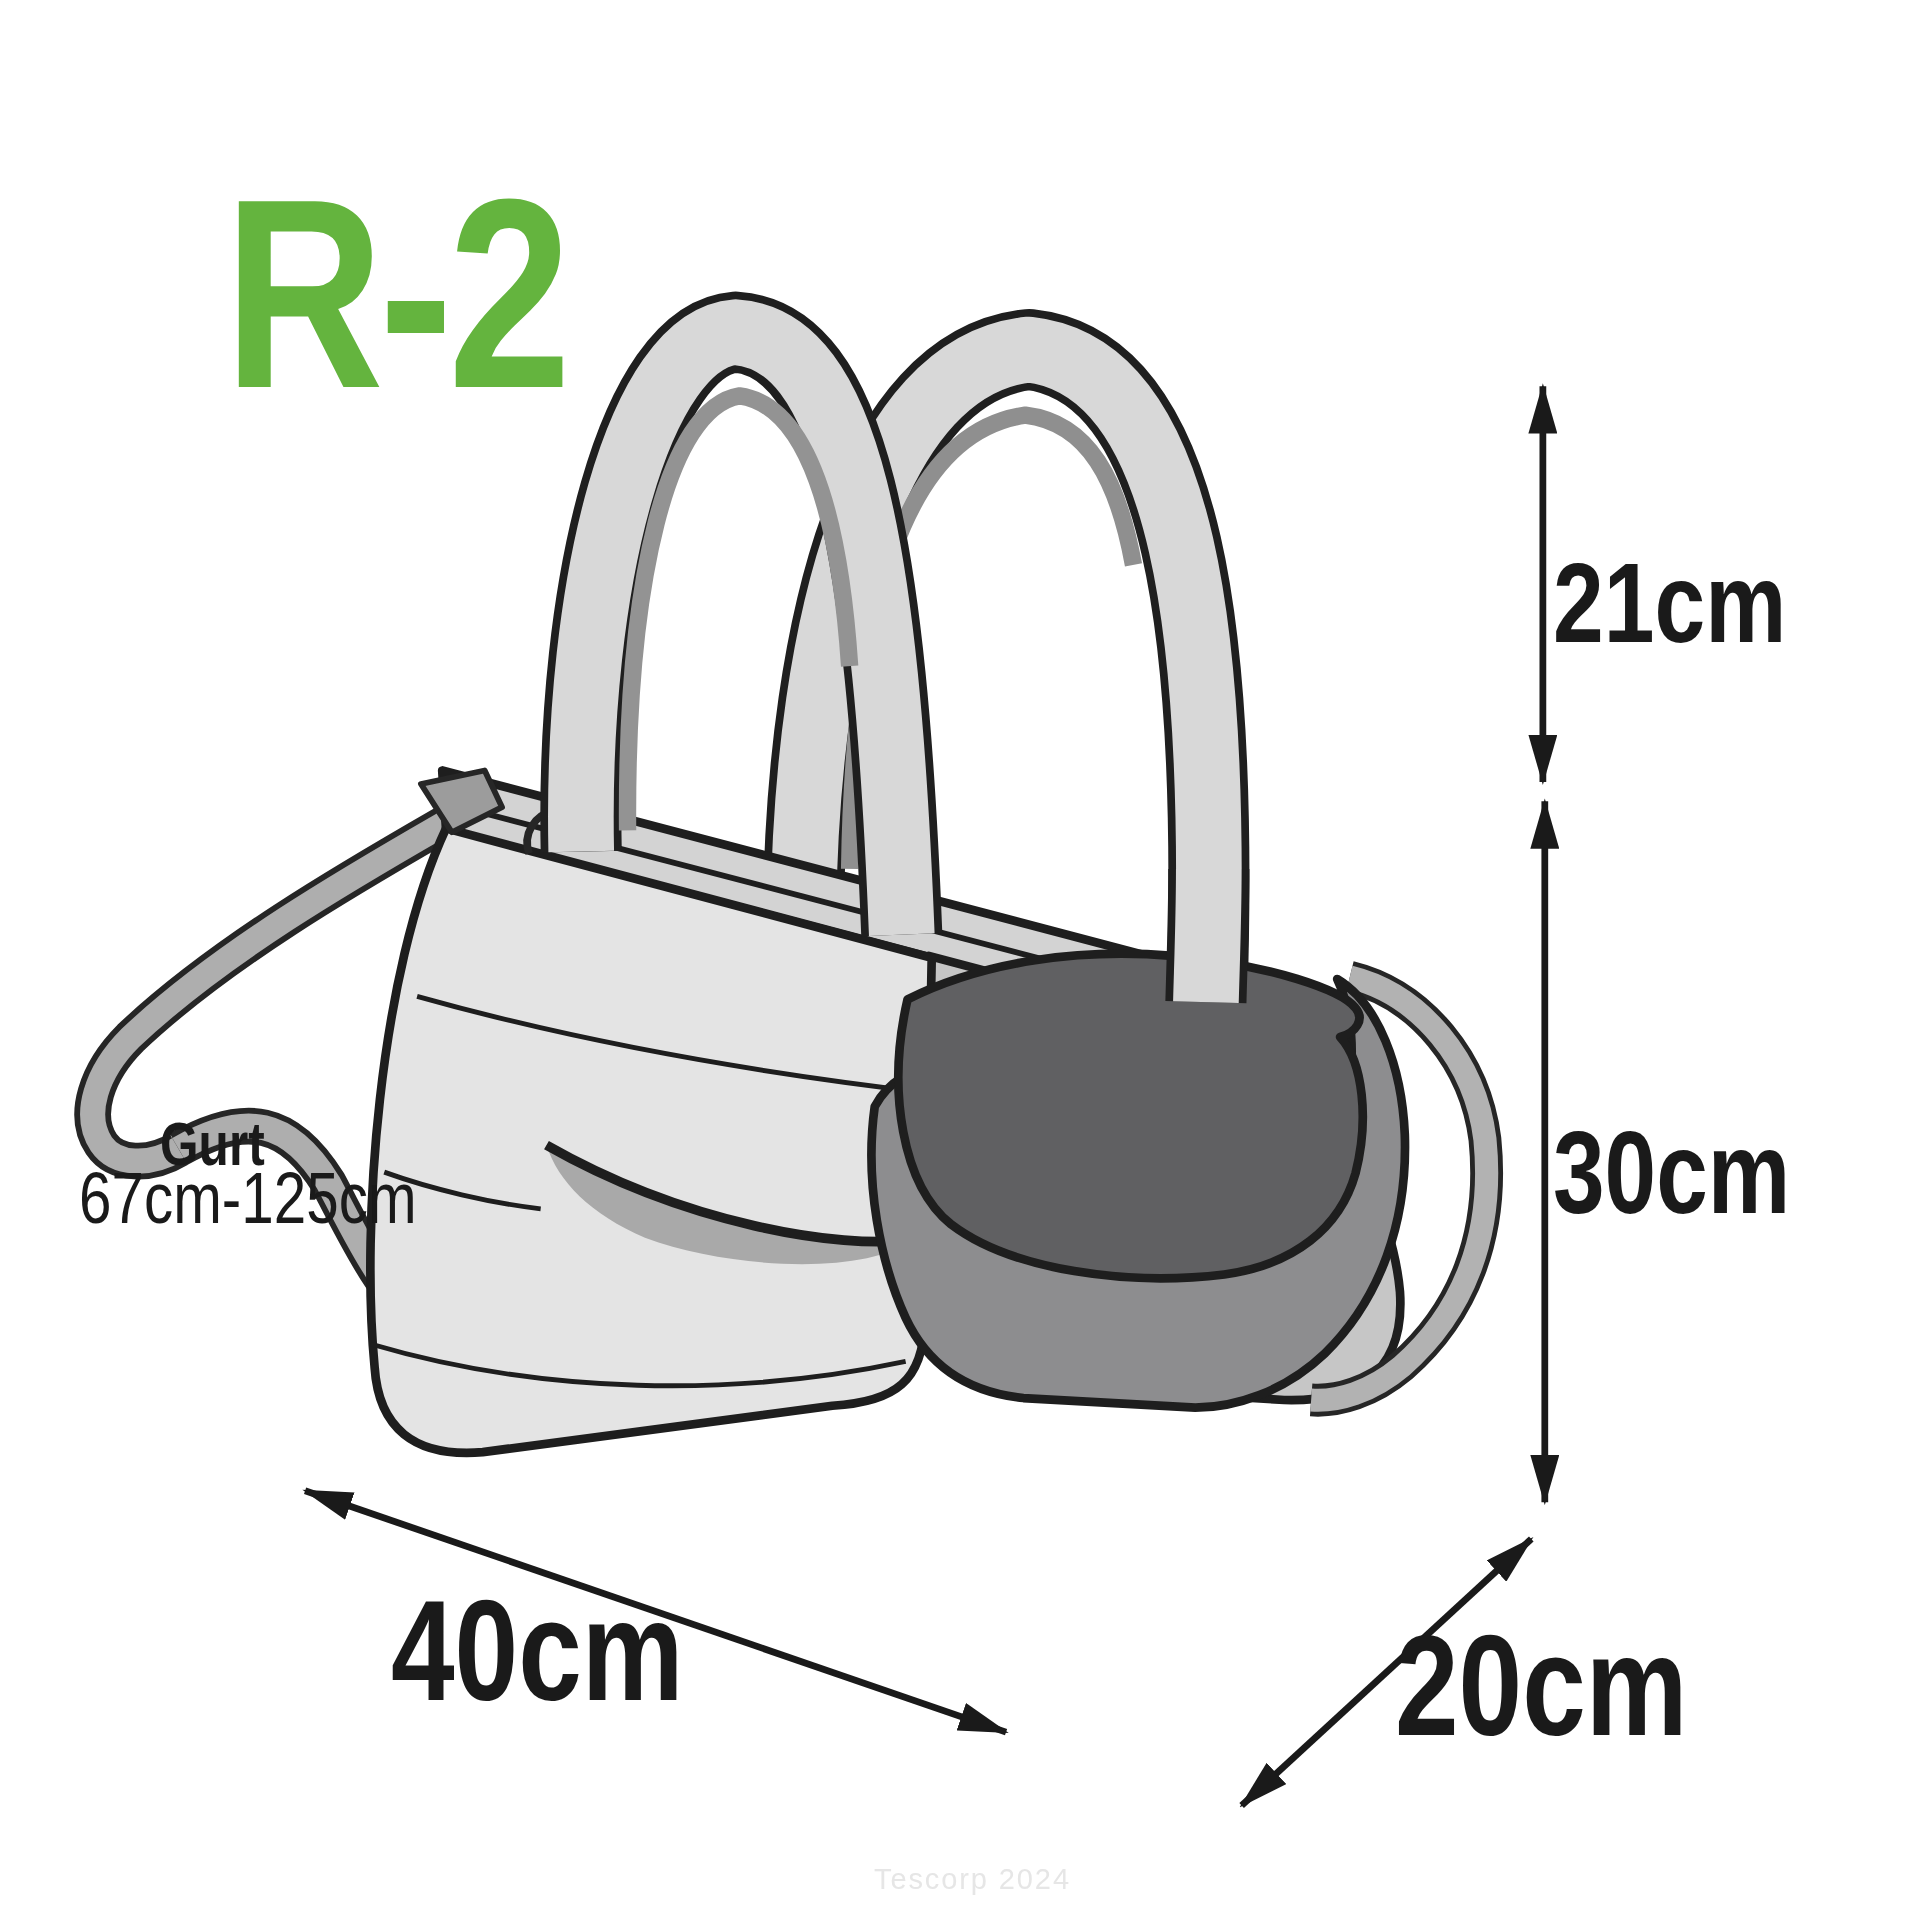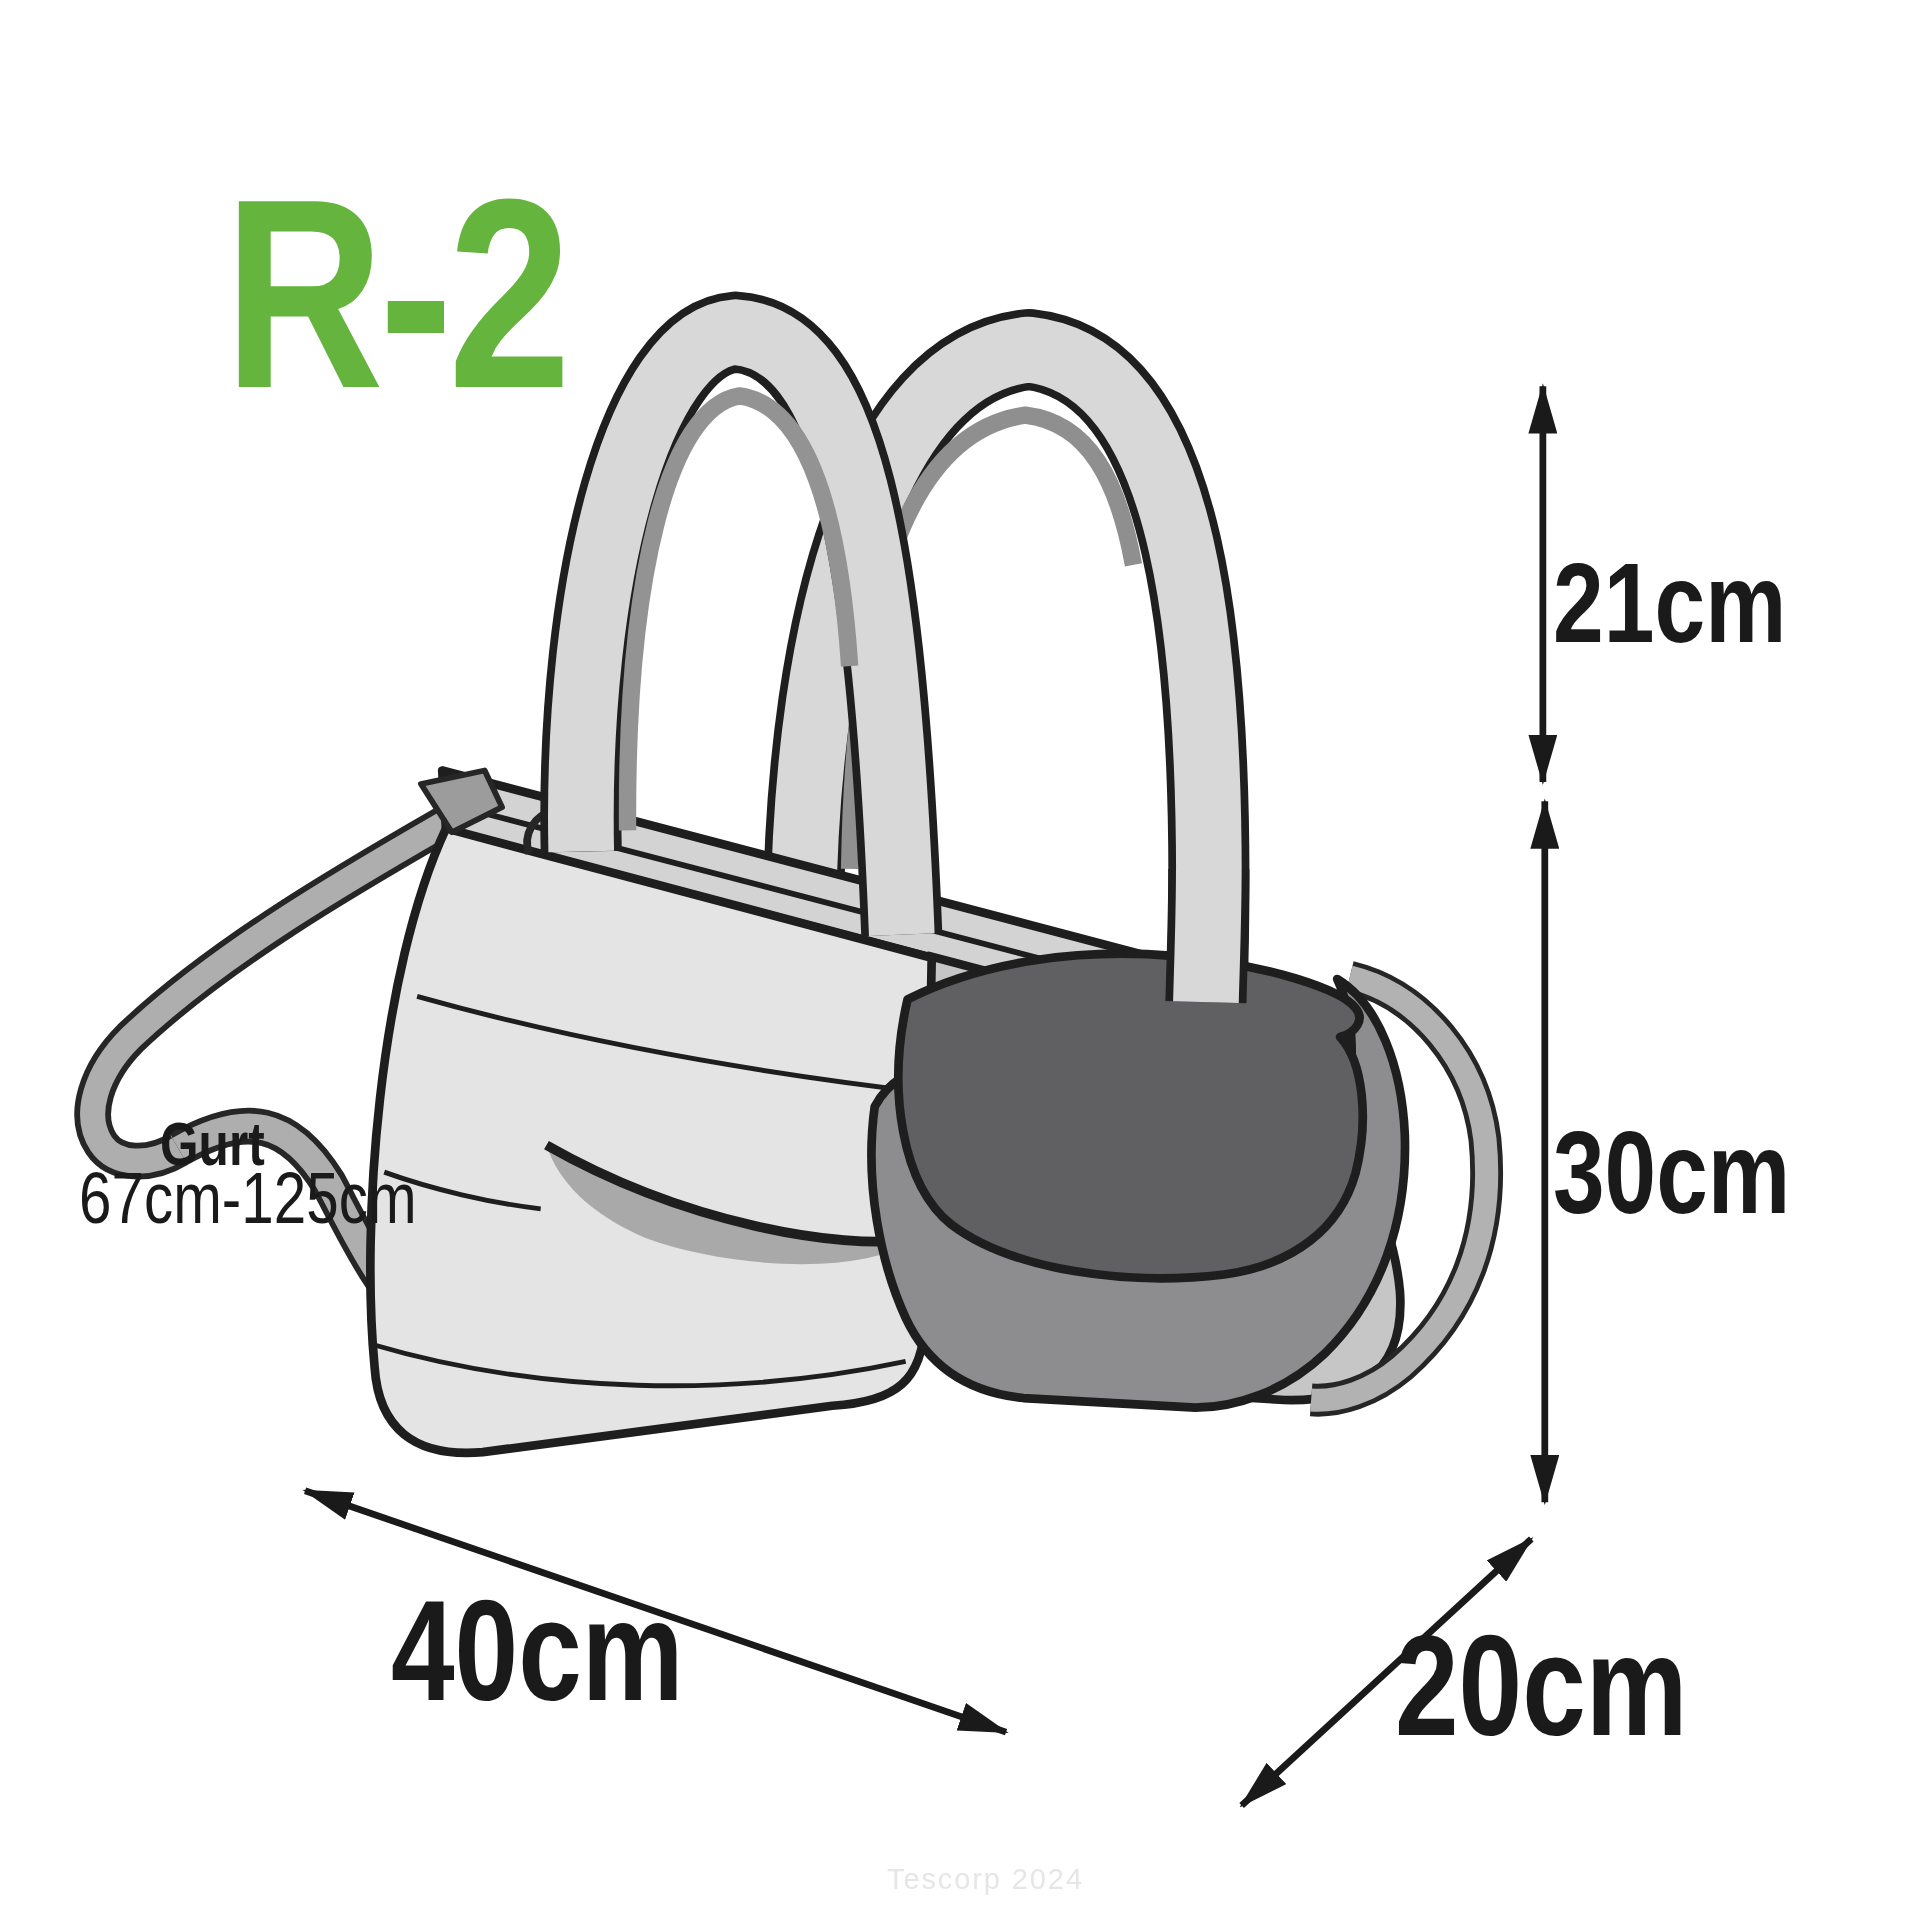--- a/index.html
+++ b/index.html
@@ -137,15 +137,15 @@
   <div class="label dim-small" style="left:1553px;top:1115px;font-size:116px;">30cm</div>
 
   <div class="label dim-large" style="left:391px;top:1579px;">40cm</div>
 
   <div class="label dim-large" style="left:1395px;top:1614px;">20cm</div>
 
   <div class="label strap-name" style="left:160px;top:1113px;">Gurt</div>
 
   <div class="label strap-range" style="left:79px;top:1161px;">67cm-125cm</div>
 
-  <div class="watermark" style="left:874px;top:1863px;margin-left:13px;">Tescorp 2024</div>
+  <div class="watermark" style="left:874px;top:1863px;">Tescorp 2024</div>
 </div>
 
 
 </body></html>

